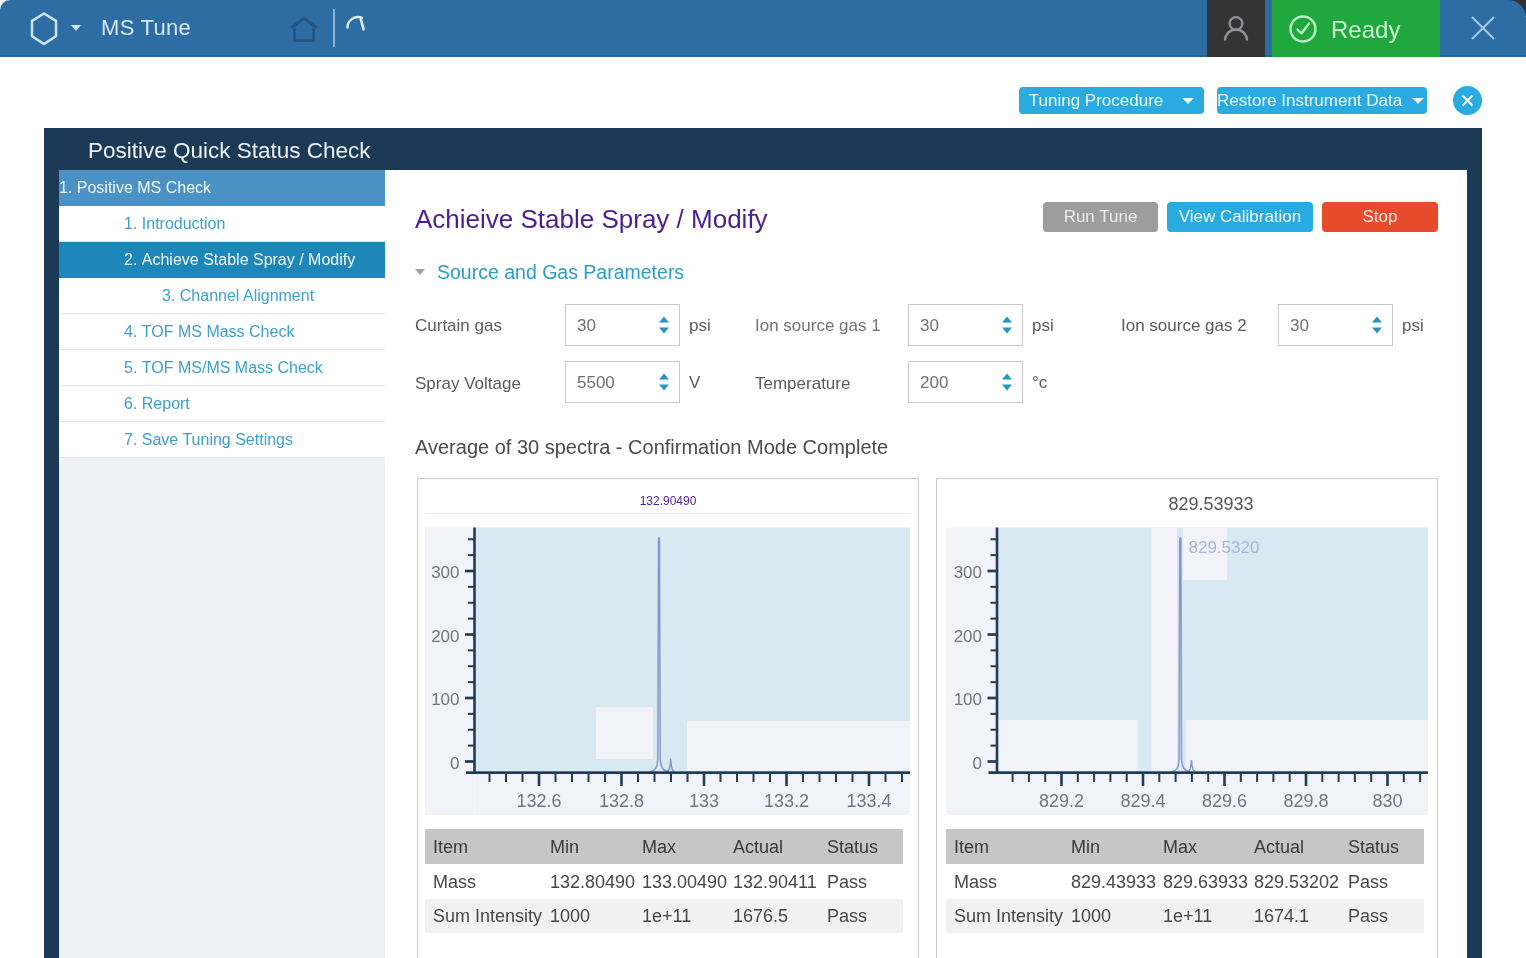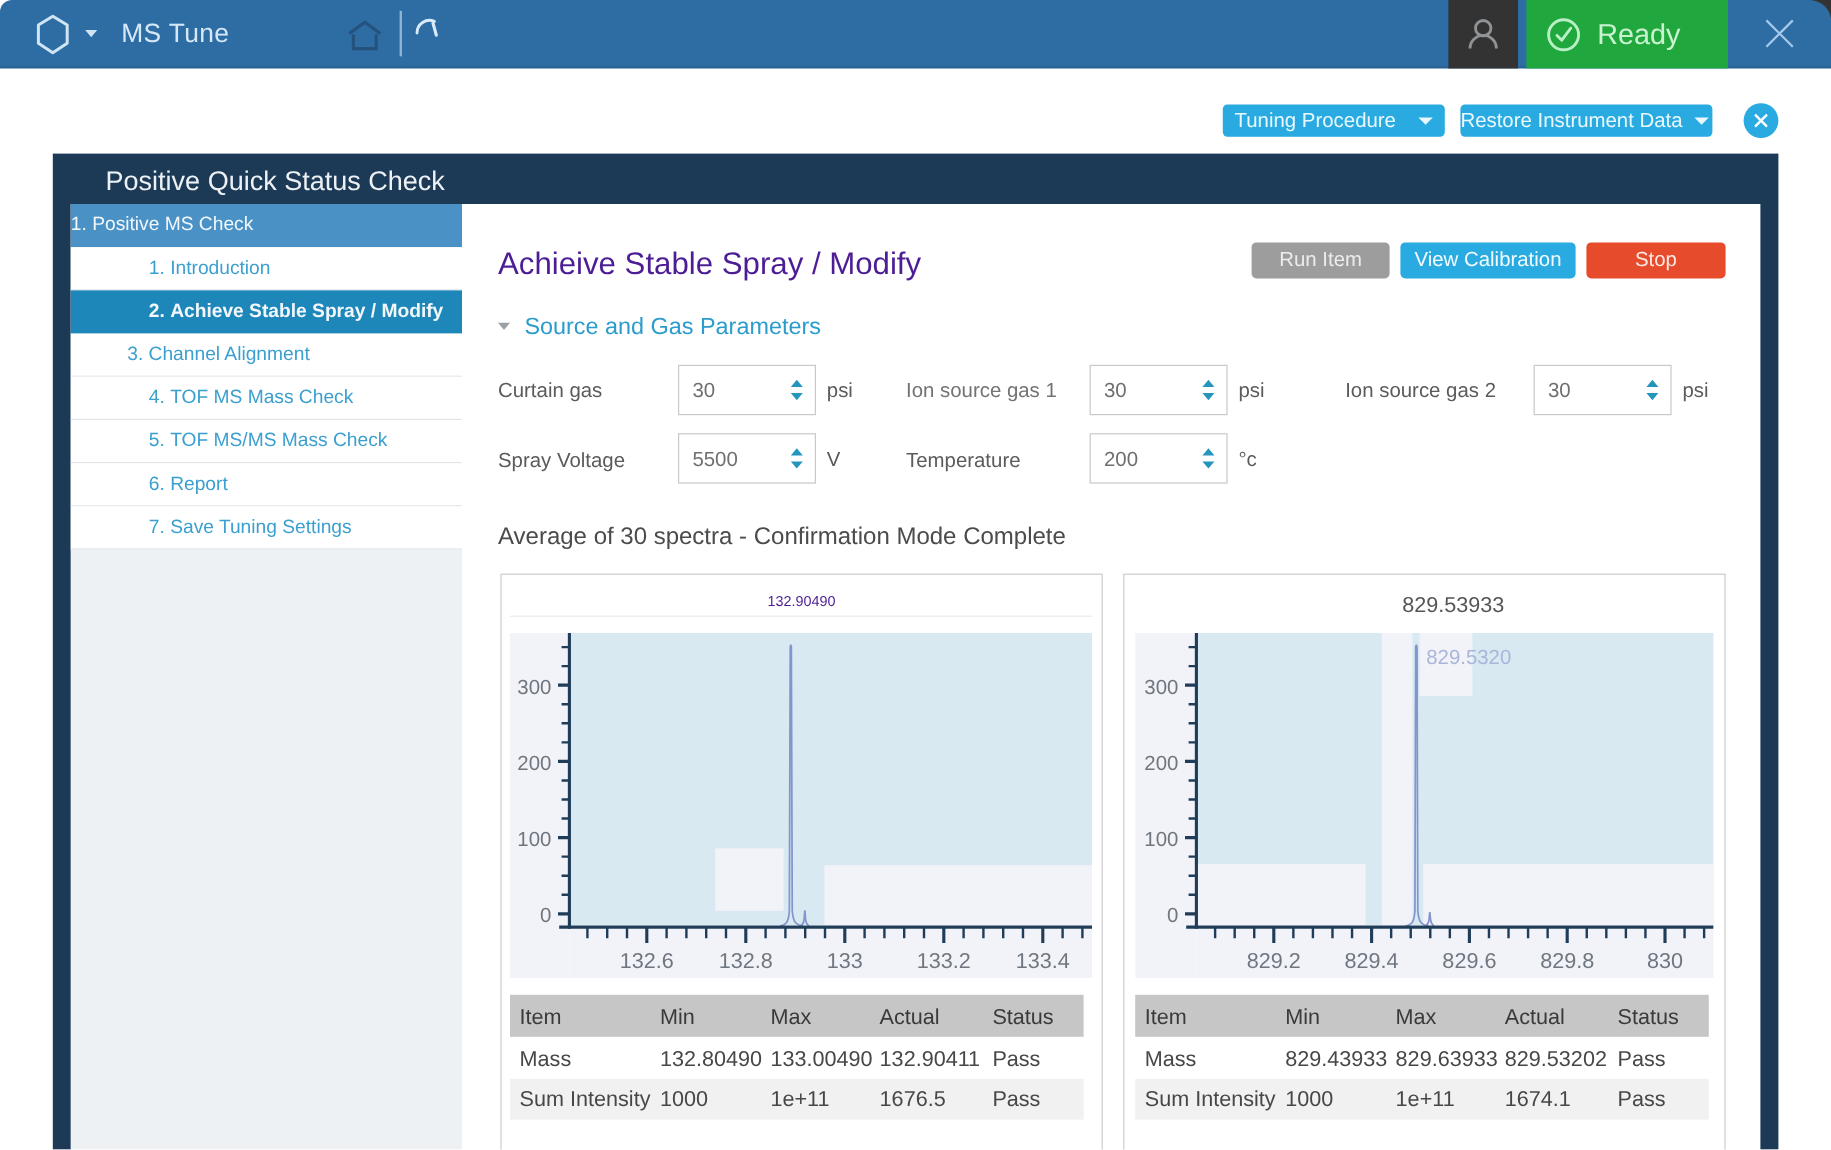--- a/index.html
+++ b/index.html
@@ -61,30 +61,30 @@
 <div class="abs" style="left:44px;top:128px;width:1438px;height:830px;background:#ffffff;"></div>
 
 <div class="abs" style="left:44px;top:128px;width:1438px;height:42px;background:#1c3a55;color:#edf1f5;font-size:22.5px;line-height:46px;padding-left:44px;box-sizing:border-box;">Positive Quick Status Check</div>
 
 <div class="abs" style="left:44px;top:170px;width:15px;height:788px;background:#1c3a55;"></div>
 <div class="abs" style="left:1467px;top:170px;width:15px;height:788px;background:#1c3a55;"></div>
 
 <div class="abs" style="left:59px;top:170px;width:326px;height:788px;background:#eef1f3;"></div>
 <div class="abs" style="left:59px;top:170px;width:326px;height:36px;background:#4a92c5;color:#f2f7fb;font-size:16px;line-height:36px;box-sizing:border-box;">1.&nbsp;Positive MS Check</div>
 <div class="abs" style="left:59px;top:206px;width:326px;height:36px;background:#ffffff;border-bottom:1px solid #e2e5e8;color:#3ba0cf;font-size:16px;line-height:36px;padding-left:65px;box-sizing:border-box;">1.&nbsp;Introduction</div>
-<div class="abs" style="left:59px;top:242px;width:326px;height:36px;background:#1c87b8;color:#f2f7fb;font-size:16px;line-height:36px;padding-left:65px;box-sizing:border-box;font-weight:bold;">2.&nbsp;Achieve Stable Spray / Modify</div>
-<div class="abs" style="left:59px;top:278px;width:326px;height:36px;background:#ffffff;border-bottom:1px solid #e2e5e8;color:#3ba0cf;font-size:16px;line-height:36px;padding-left:47px;box-sizing:border-box;">3.&nbsp;Channel Alignment</div>
+<div class="abs" style="left:59px;top:242px;width:326px;height:36px;background:#1c87b8;color:#f2f7fb;font-size:16px;line-height:36px;padding-left:65px;box-sizing:border-box;">2.&nbsp;Achieve Stable Spray / Modify</div>
+<div class="abs" style="left:59px;top:278px;width:326px;height:36px;background:#ffffff;border-bottom:1px solid #e2e5e8;color:#3ba0cf;font-size:16px;line-height:36px;padding-left:103px;box-sizing:border-box;">3.&nbsp;Channel Alignment</div>
 <div class="abs" style="left:59px;top:314px;width:326px;height:36px;background:#ffffff;border-bottom:1px solid #e2e5e8;color:#3ba0cf;font-size:16px;line-height:36px;padding-left:65px;box-sizing:border-box;">4.&nbsp;TOF MS Mass Check</div>
 <div class="abs" style="left:59px;top:350px;width:326px;height:36px;background:#ffffff;border-bottom:1px solid #e2e5e8;color:#3ba0cf;font-size:16px;line-height:36px;padding-left:65px;box-sizing:border-box;">5.&nbsp;TOF MS/MS Mass Check</div>
 <div class="abs" style="left:59px;top:386px;width:326px;height:36px;background:#ffffff;border-bottom:1px solid #e2e5e8;color:#3ba0cf;font-size:16px;line-height:36px;padding-left:65px;box-sizing:border-box;">6.&nbsp;Report</div>
 <div class="abs" style="left:59px;top:422px;width:326px;height:36px;background:#ffffff;border-bottom:1px solid #e2e5e8;color:#3ba0cf;font-size:16px;line-height:36px;padding-left:65px;box-sizing:border-box;">7.&nbsp;Save Tuning Settings</div>
 
 <div class="abs" style="left:415px;top:204px;color:#4c1d95;font-size:26px;">Achieive Stable Spray / Modify</div>
 
-<div class="abs" style="left:1043px;top:202px;width:115px;height:30px;background:#9d9d9d;border-radius:4px;color:#ececec;font-size:17px;line-height:30px;text-align:center;">Run Item</div>
+<div class="abs" style="left:1043px;top:202px;width:115px;height:30px;background:#9d9d9d;border-radius:4px;color:#ececec;font-size:17px;line-height:30px;text-align:center;">Run Tune</div>
 <div class="abs" style="left:1167px;top:202px;width:146px;height:30px;background:#29abe2;border-radius:4px;color:#f2fbff;font-size:17px;line-height:30px;text-align:center;">View Calibration</div>
 <div class="abs" style="left:1322px;top:202px;width:116px;height:30px;background:#e64b2c;border-radius:4px;color:#fbe9e4;font-size:17px;line-height:30px;text-align:center;">Stop</div>
 
 <div class="abs" style="left:415px;top:269px;width:0;height:0;border-left:5px solid transparent;border-right:5px solid transparent;border-top:6px solid #9aa0a6;"></div>
 <div class="abs" style="left:437px;top:261px;color:#2b9ccc;font-size:19.5px;">Source and Gas Parameters</div>
 
 <div class="abs" style="left:415px;top:316px;color:#5b5b5b;font-size:17px;">Curtain gas</div>
 <div class="abs" style="left:565px;top:304px;width:115px;height:42px;border:1px solid #c9c9c9;box-sizing:border-box;"></div>
 <div class="abs" style="left:577px;top:316px;color:#6f6f6f;font-size:17px;">30</div>
 <div class="abs" style="left:689px;top:316px;color:#5b5b5b;font-size:17px;">psi</div>

